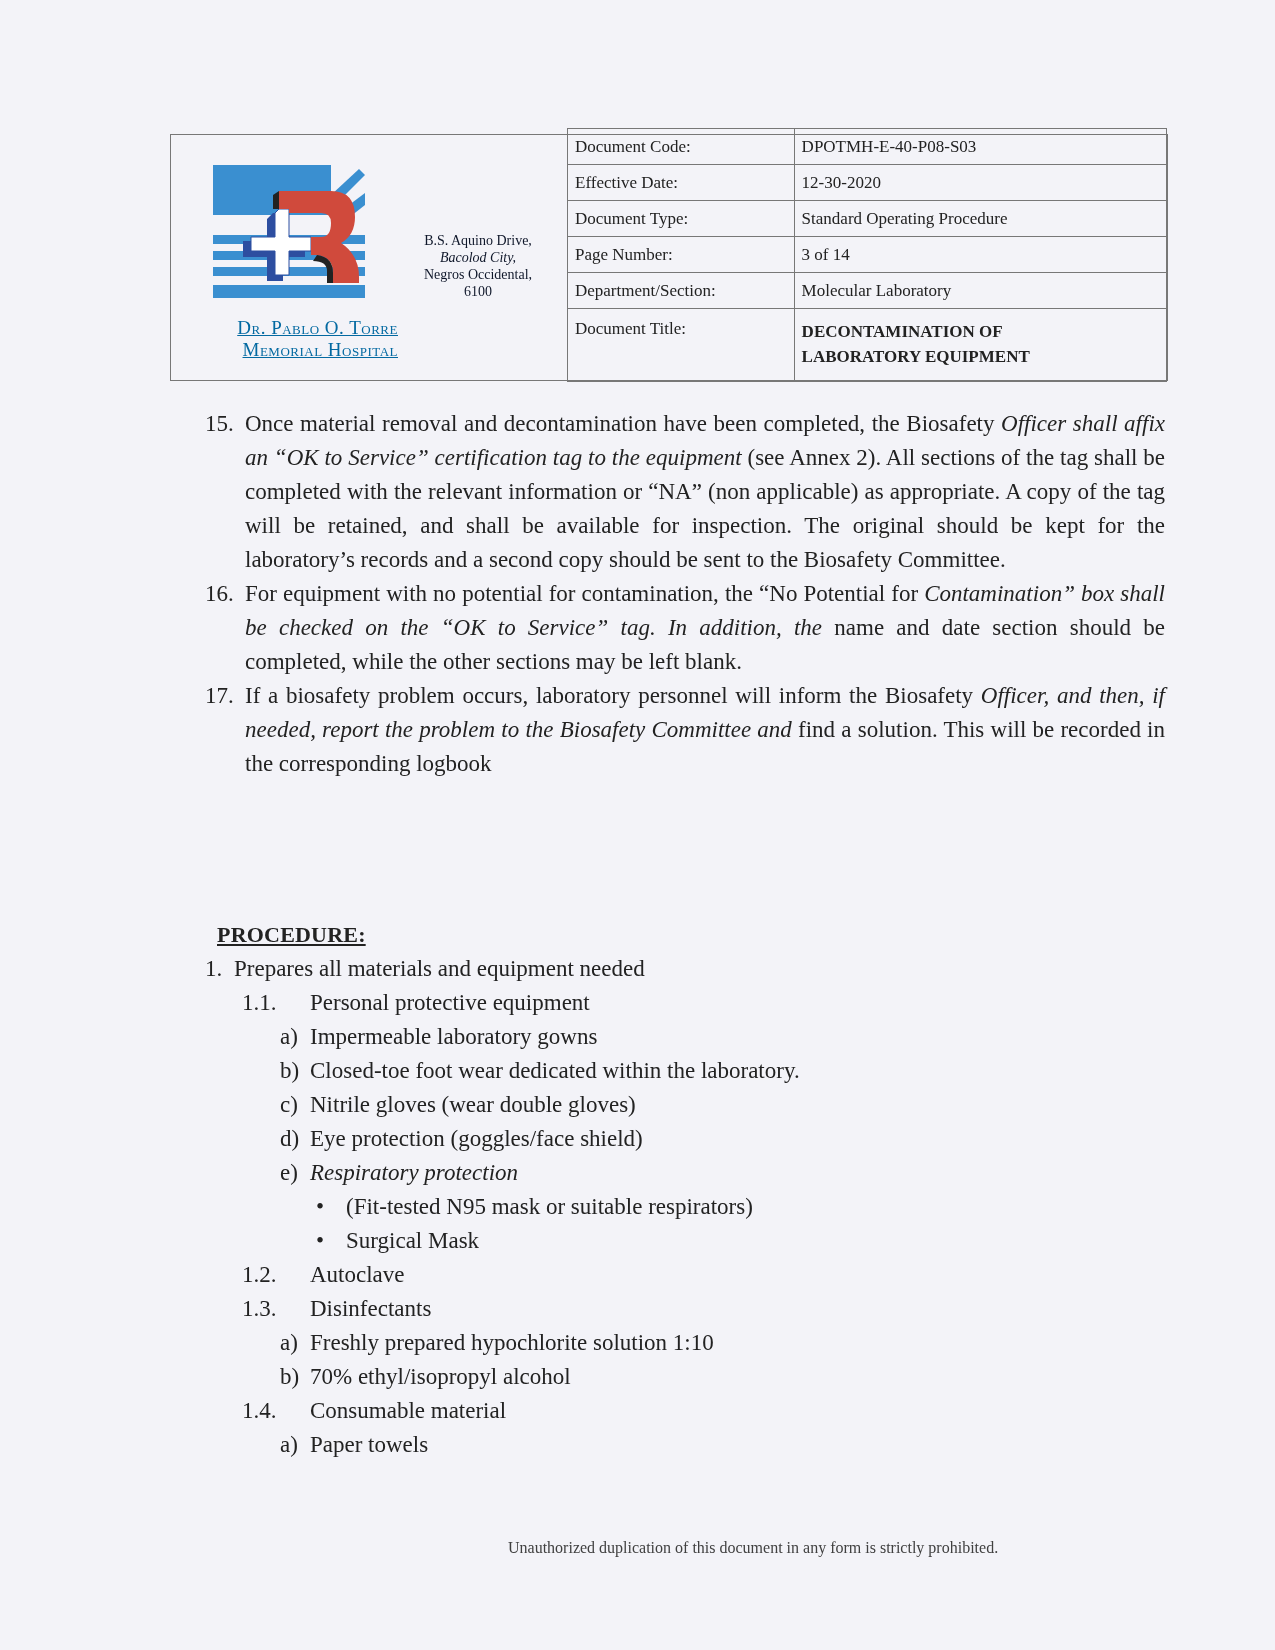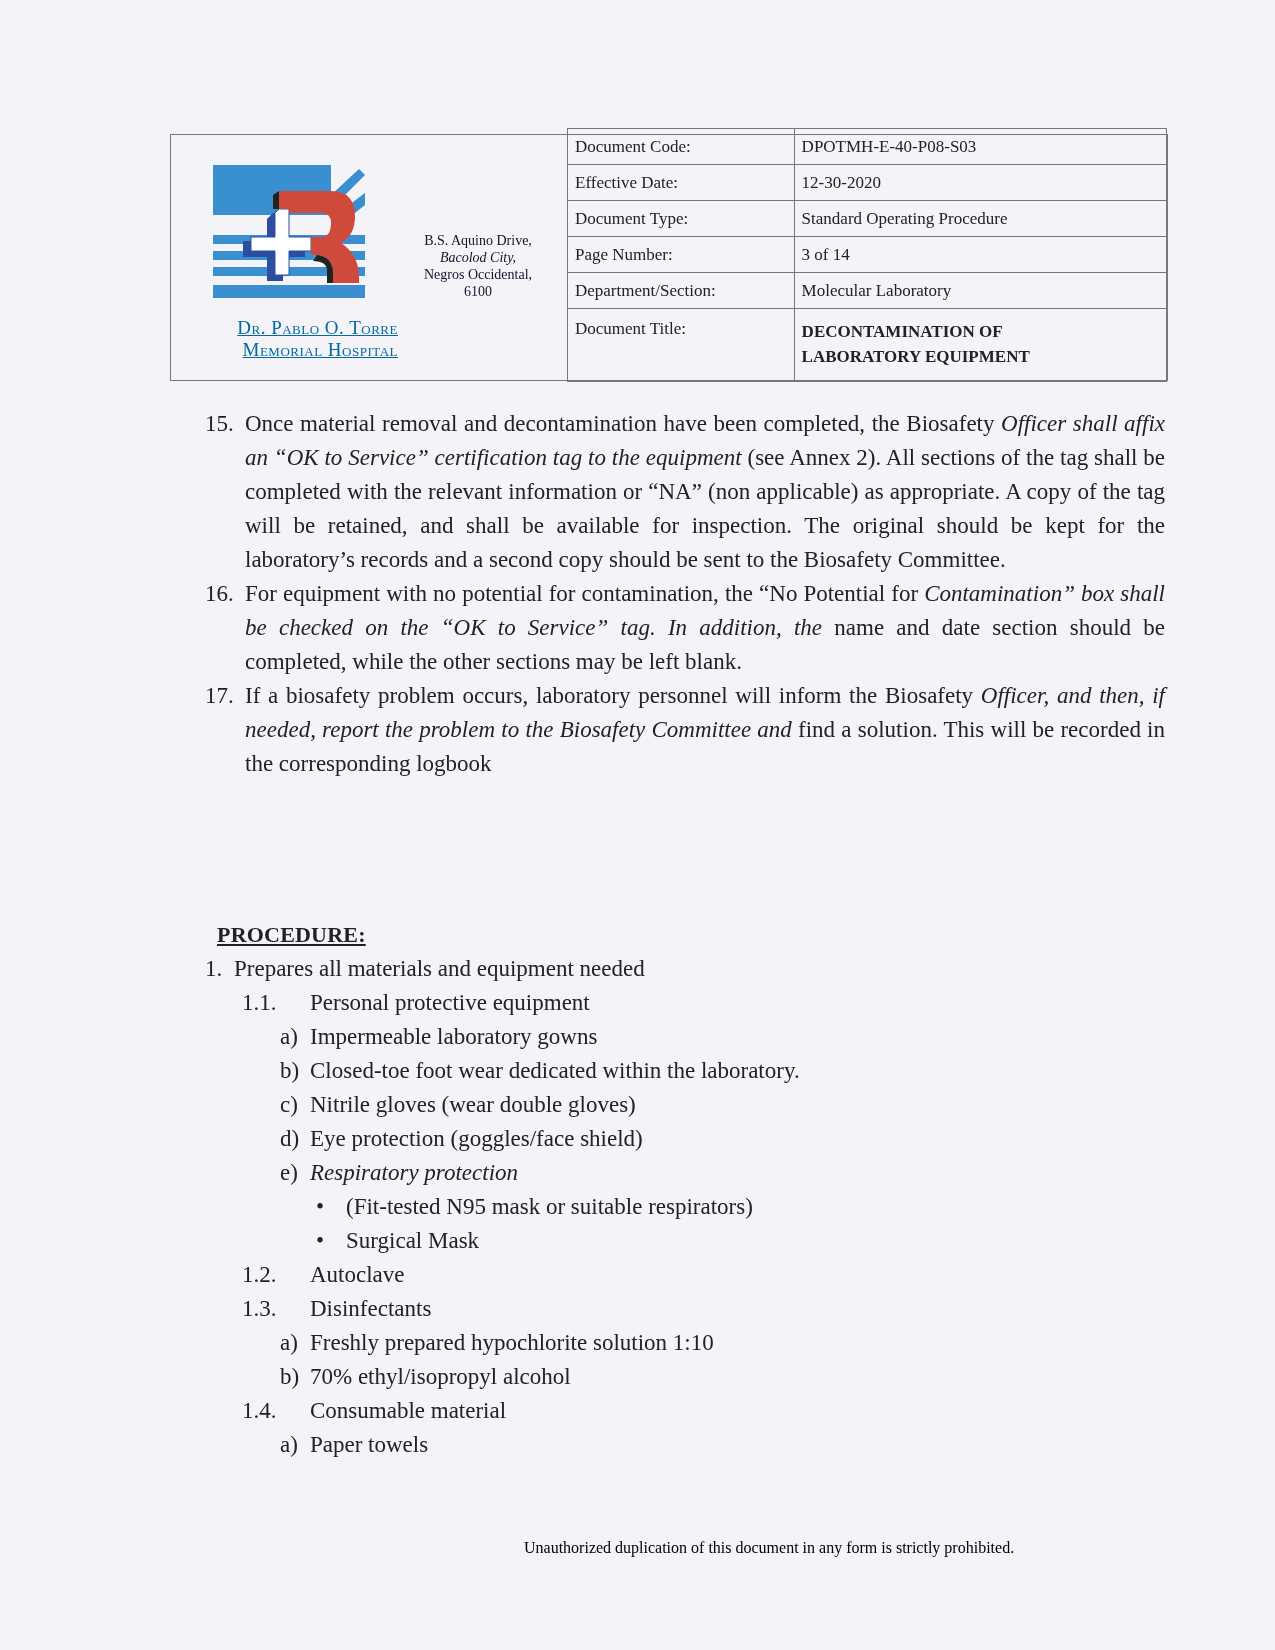--- a/index.html
+++ b/index.html
@@ -78,22 +78,22 @@
     }
     .proc {
       position: absolute; left: 170px; top: 952px; width: 900px;
       font-size: 23px; line-height: 34px;
     }
     .row { position: relative; height: 34px; white-space: nowrap; }
     .row .mk { position: absolute; }
     .row .tx { position: absolute; }
 
     .footer {
-      position: absolute; left: 524px; top: 1539px;
-      font-size: 16px; color: #000000;
+      position: absolute; left: 508px; top: 1539px;
+      font-size: 16px; color: #404040;
     }
   </style>
 </head>
 <body>
 
 <div class="page">
 
   <div class="header-box">
     <div class="logo-area">
       <svg class="logo" viewBox="0 0 156 136">

